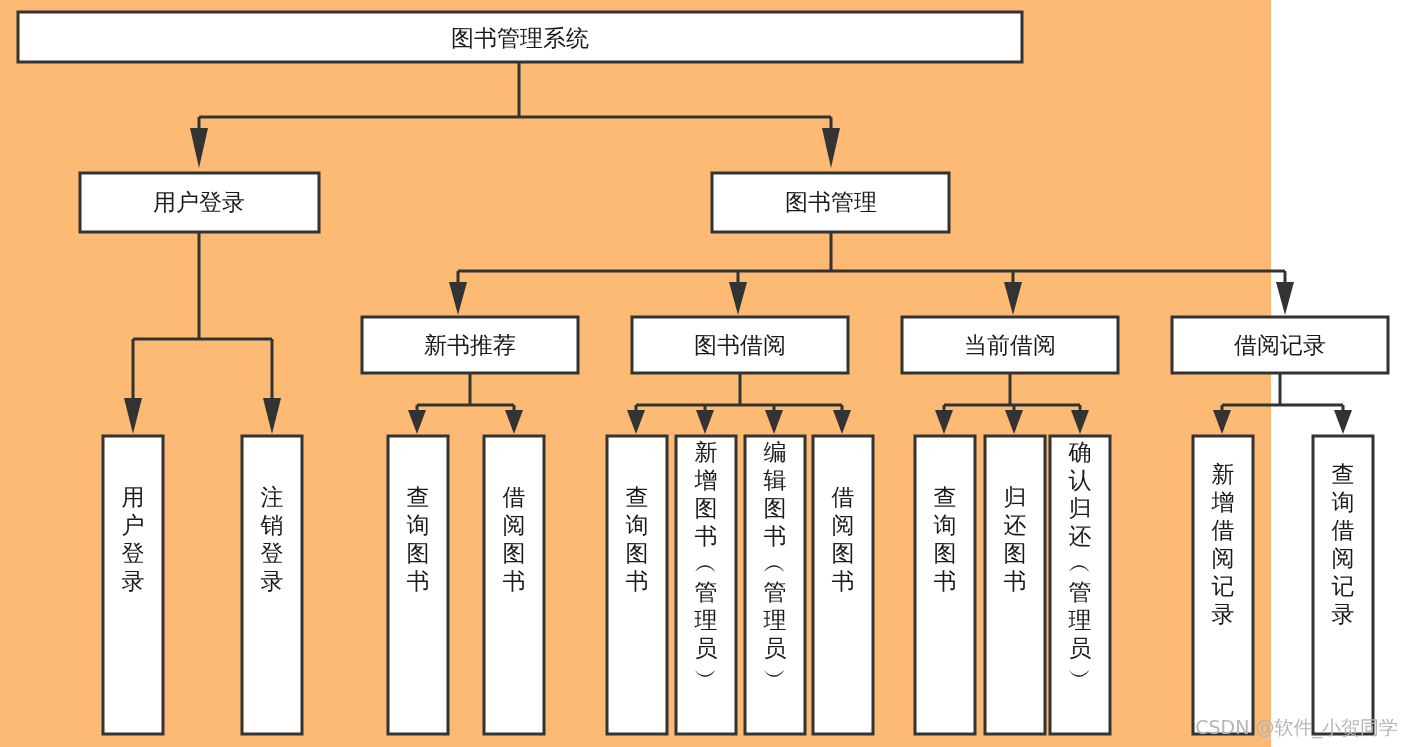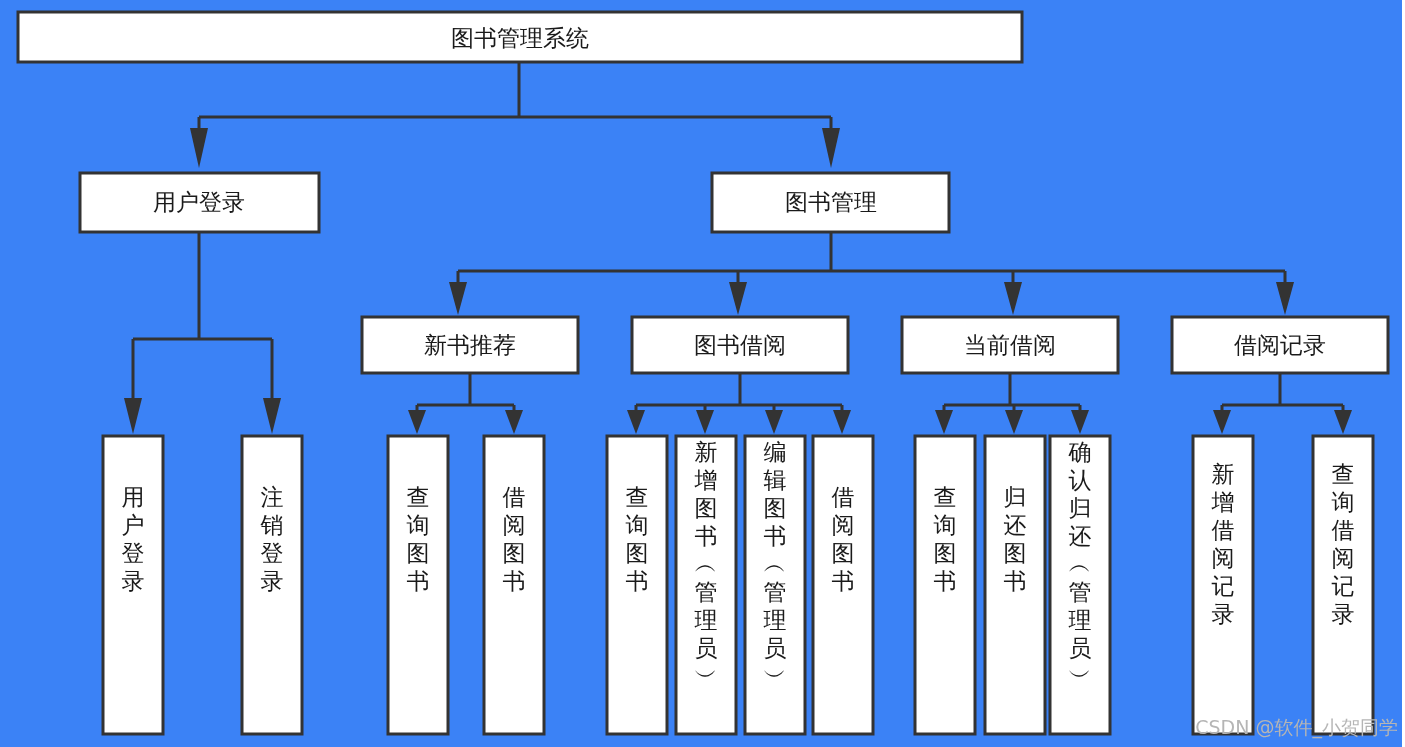--- a/index.html
+++ b/index.html
@@ -9,23 +9,23 @@
     background: #ffffff;
   }
   body {
     font-family: "DejaVu Sans", "Liberation Sans", sans-serif;
     width: 1405px;
     height: 747px;
     overflow: hidden;
   }
   #diagram-root {
     position: relative;
-    width: 1402px;
+    width: 1271px;
     height: 747px;
-    background: #3b82f6;
+    background: #fdba74;
   }
   svg#flowchart {
     position: absolute;
     left: 0;
     top: 0;
     width: 1405px;
     height: 747px;
     display: block;
   }
   .node-box {

